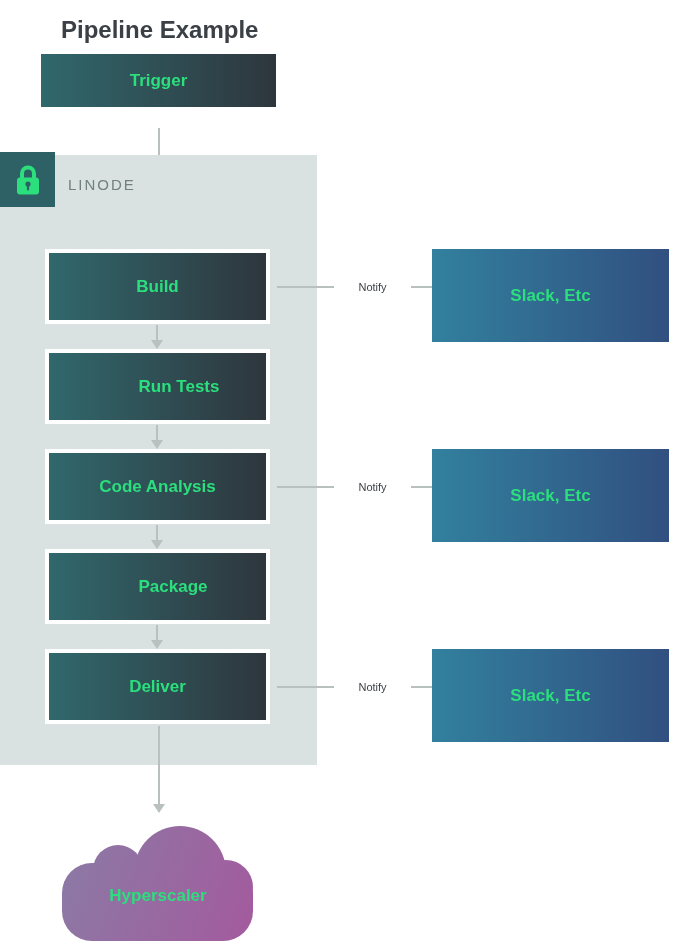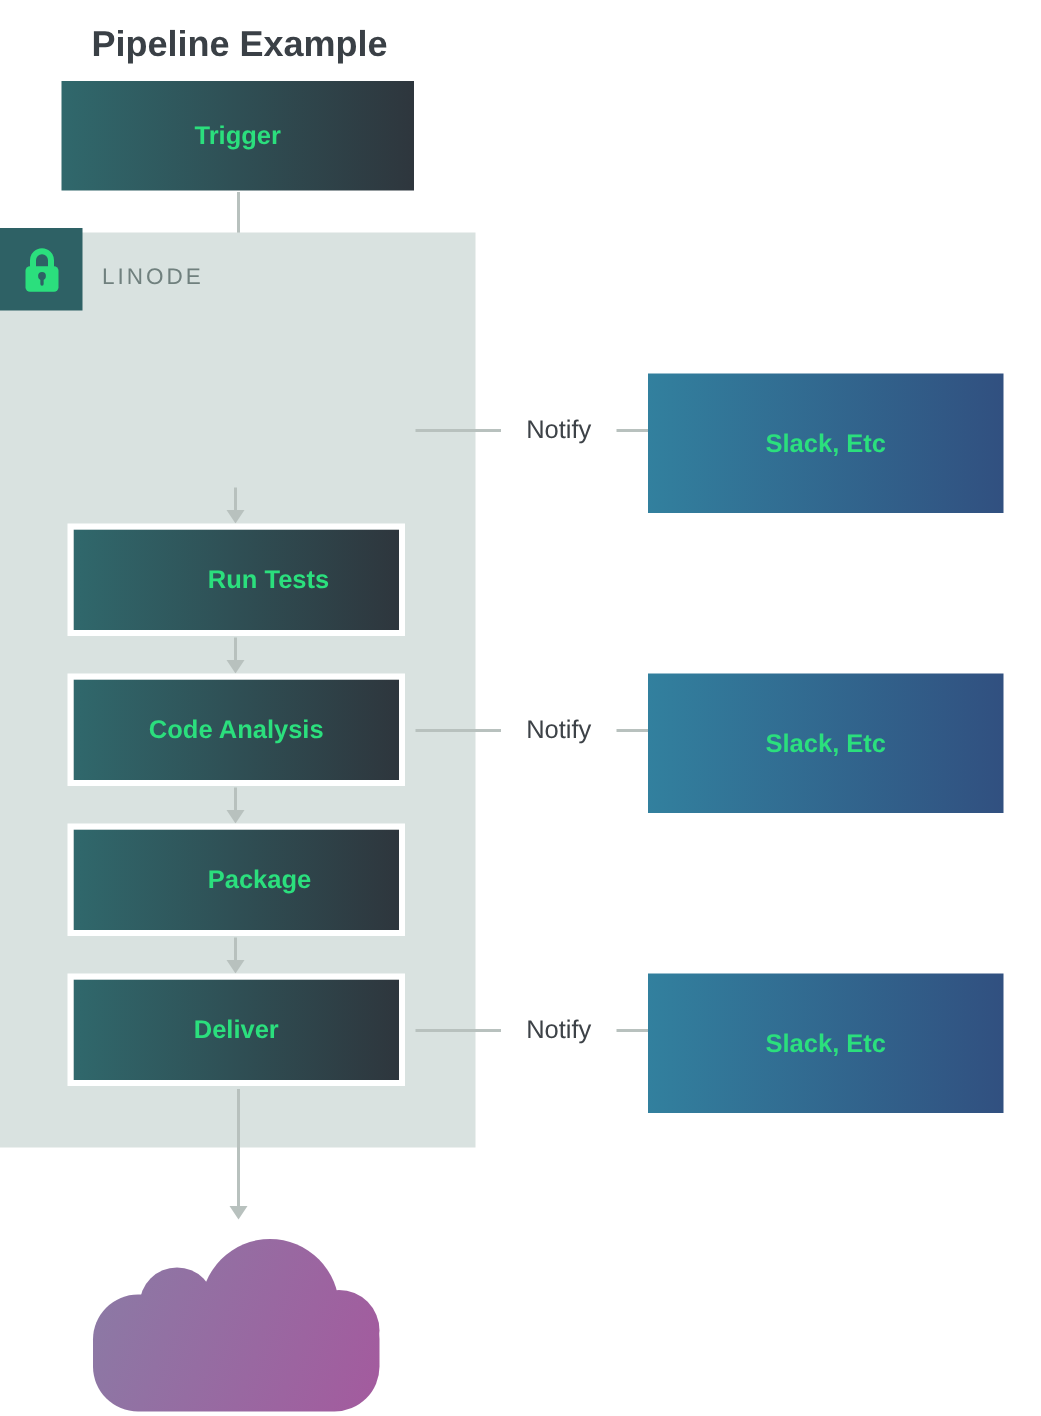--- a/index.html
+++ b/index.html
@@ -10,21 +10,21 @@
   .page-title{
     position:absolute;left:45px;top:0px;margin:16px;
     font-size:24px;font-weight:bold;color:#3a4046;letter-spacing:0px;
   }
   
   .node{
     position:absolute;display:flex;align-items:center;justify-content:center;
     background:linear-gradient(to right,#30686c,#2e363d);
     color:#2bdf7d;font-weight:bold;font-size:17px;
   }
-  .trigger-node{left:41px;top:54px;width:235px;height:73px;}
+  .trigger-node{left:41px;top:54px;width:235px;height:53px;}
   .step-node{
     left:45px;width:225px;height:75px;box-sizing:border-box;
     border:4px solid #ffffff;
   }
   .slack-node{
     left:432px;width:237px;height:93px;
     background:linear-gradient(to right,#32809e,#315080);
   }
   
   .linode-box{position:absolute;left:0;top:155px;width:317px;height:610px;background:#d9e2e0;}
@@ -44,21 +44,21 @@
   }
   .conn-trigger{left:158px;top:128px;height:103px;}
   .conn-step{left:156px;height:15px;}
   .conn-cloud{left:158px;top:726px;height:78px;}
   
   .notify-row{
     position:absolute;left:277px;width:180px;height:75px;
     display:flex;align-items:center;justify-content:space-between;
   }
   .nline{width:57px;height:2px;background:#b8c1be;}
-  .notify-label{font-size:17px;color:#3d4247;}
+  .notify-label{font-size:11px;color:#3d4247;}
   .harrow{width:38px;height:2px;background:#b8c1be;position:relative;margin-right:8px;}
   .harrow::after{
     content:"";position:absolute;right:-9px;top:50%;transform:translateY(-50%);
     border:6px solid transparent;border-right:none;border-left:9px solid #b8c1be;
   }
   
   .cloud-svg{position:absolute;left:61px;top:821px;}
   .cloud-label{
     position:absolute;left:61px;top:886px;width:194px;text-align:center;
     color:#2bdf7d;font-weight:bold;font-size:17px;
@@ -81,20 +81,23 @@
   <div class="lock-badge">
     <svg width="28" height="32" viewBox="0 0 28 32">
       <path d="M8 15 V9.5 a6 6 0 0 1 12 0 V15" fill="none" stroke="#2bdf7d" stroke-width="4"></path>
       <rect x="3" y="13.5" width="22" height="17" rx="3" fill="#2bdf7d"></rect>
       <circle cx="14" cy="20" r="2.6" fill="#2e6165"></circle>
       <rect x="12.9" y="21" width="2.2" height="5.5" rx="1.1" fill="#2e6165"></rect>
     </svg>
   </div>
   <div class="linode-label">LINODE</div>
 
+  <div class="node step-node" style="top:249px;">
+    <span>Build</span>
+  </div>
   <div class="vconn conn-step" style="top:325px;"></div>
 
   <div class="node step-node" style="top:349px;padding-left:43px;">
     <span>Run Tests</span>
   </div>
   <div class="vconn conn-step" style="top:425px;"></div>
 
   <div class="node step-node" style="top:449px;">
     <span>Code Analysis</span>
   </div>
@@ -145,14 +148,15 @@
         <stop offset="1" stop-color="#a35b9e"></stop>
       </linearGradient>
     </defs>
     <g fill="url(#cloudGrad)">
       <circle cx="119" cy="51" r="46"></circle>
       <circle cx="57" cy="49" r="25"></circle>
       <circle cx="165" cy="66" r="27"></circle>
       <rect x="1" y="42" width="191" height="78" rx="30"></rect>
     </g>
   </svg>
+  <div class="cloud-label">Hyperscaler</div>
 
 </div>
 
 </body></html>

